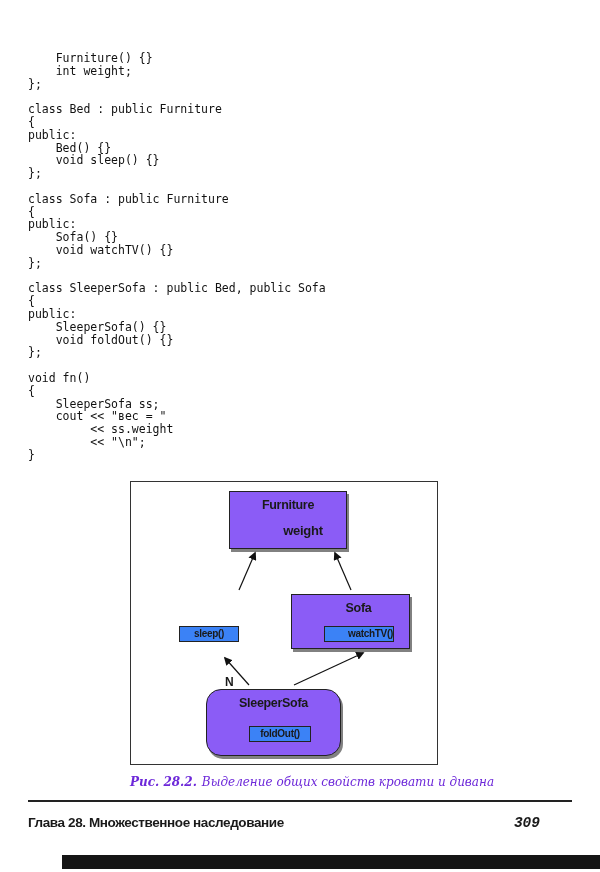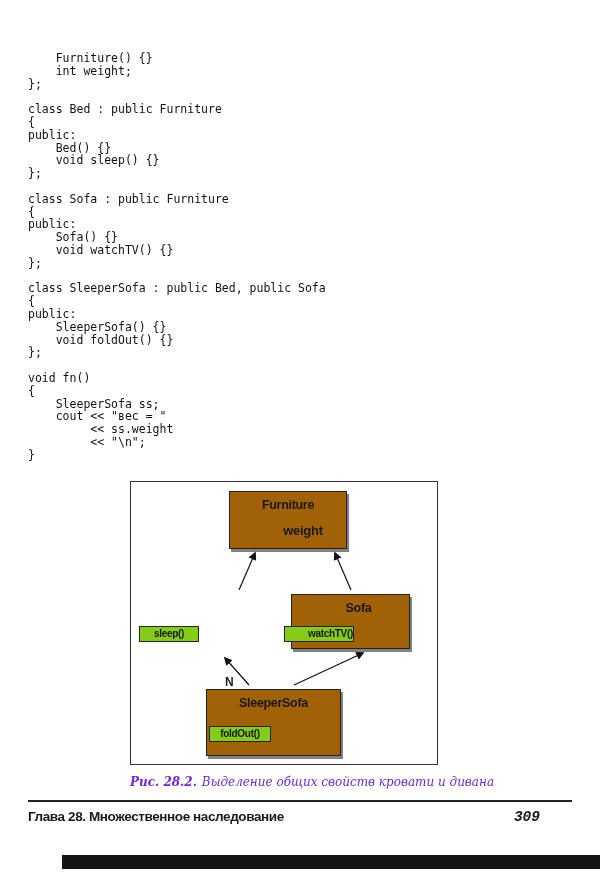--- a/index.html
+++ b/index.html
@@ -31,47 +31,48 @@
     width: 308px;
     height: 284px;
     border: 1.5px solid #333;
     background: #fff;
   }
   .arrows { position: absolute; left: 0; top: 0; }
 
   .cls {
     position: absolute;
     border: 1.5px solid #222;
-    background: #a16207;
+    background: #8b5cf6;
     box-shadow: 2px 3px 0 rgba(25,25,25,0.55);
   }
   .cname {
     font-weight: bold;
     font-size: 12.5px;
     text-align: center;
     padding-top: 6px;
     font-family: "Liberation Sans", sans-serif;
     letter-spacing: -0.3px;
   }
   .box-furniture { left: 98px; top: 9px;  width: 118px; height: 58px; }
   .box-furniture .member { font-size: 13px; text-align: center; padding-left: 30px; margin-top: 11px; font-weight: bold; letter-spacing: -0.3px; }
   .box-bed      { left: 25px;  top: 112px; width: 110px; height: 60px; }
   .box-sofa     { left: 160px; top: 112px; width: 119px; height: 55px; padding-left: 16px; }
-  .box-sleeper  { left: 75px;  top: 207px; width: 135px; height: 67px; }
+  .box-sleeper  { left: 75px;  top: 207px; width: 135px; height: 67px; border-radius: 15px; }
 
   .mtag {
     position: absolute;
     border: 1.2px solid #222;
-    background: #84cc16;
+    background: #3b82f6;
     font-size: 10px;
     font-weight: bold;
     text-align: center;
     line-height: 14px;
     font-family: "Liberation Sans", sans-serif;
     letter-spacing: -0.3px;
+    margin-left: 40px;
   }
   .mtag-sleep { left: 8px;   top: 144px; width: 60px; height: 16px; }
   .mtag-watch { left: 153px; top: 144px; width: 70px; height: 16px; text-align: right; }
   .mtag-fold  { left: 78px;  top: 244px; width: 62px; height: 16px; }
 
   .n-label { position: absolute; left: 94px; top: 193px; font-size: 12px; font-weight: bold; }
 
   .caption {
     margin-top: 10px;
     text-align: center;
@@ -80,21 +81,21 @@
     font-size: 12px;
     color: #6d28d9;
     white-space: nowrap;
   }
   .cap-num { font-weight: bold; margin-right: 5px; }
 
   
   .footer {
     position: absolute; left: 28px; right: 28px; top: 800px;
     border-top: 2px solid #222;
-    padding-top: 7px;
+    padding-top: 13px;
     display: flex; justify-content: space-between; align-items: baseline;
   }
   .chapter { font-weight: bold; font-size: 13.5px; letter-spacing: -0.4px; font-family: "Liberation Sans", sans-serif; }
   .pnum { font-weight: bold; font-style: italic; font-size: 14.5px; font-family: Liberation Mono, monospace; padding-right: 32px; }
   .bottom-bar { position: absolute; left: 62px; right: 0; top: 855px; height: 14px; background: #151515; }
 </style>
 </head>
 <body>
 
 <div class="page">

